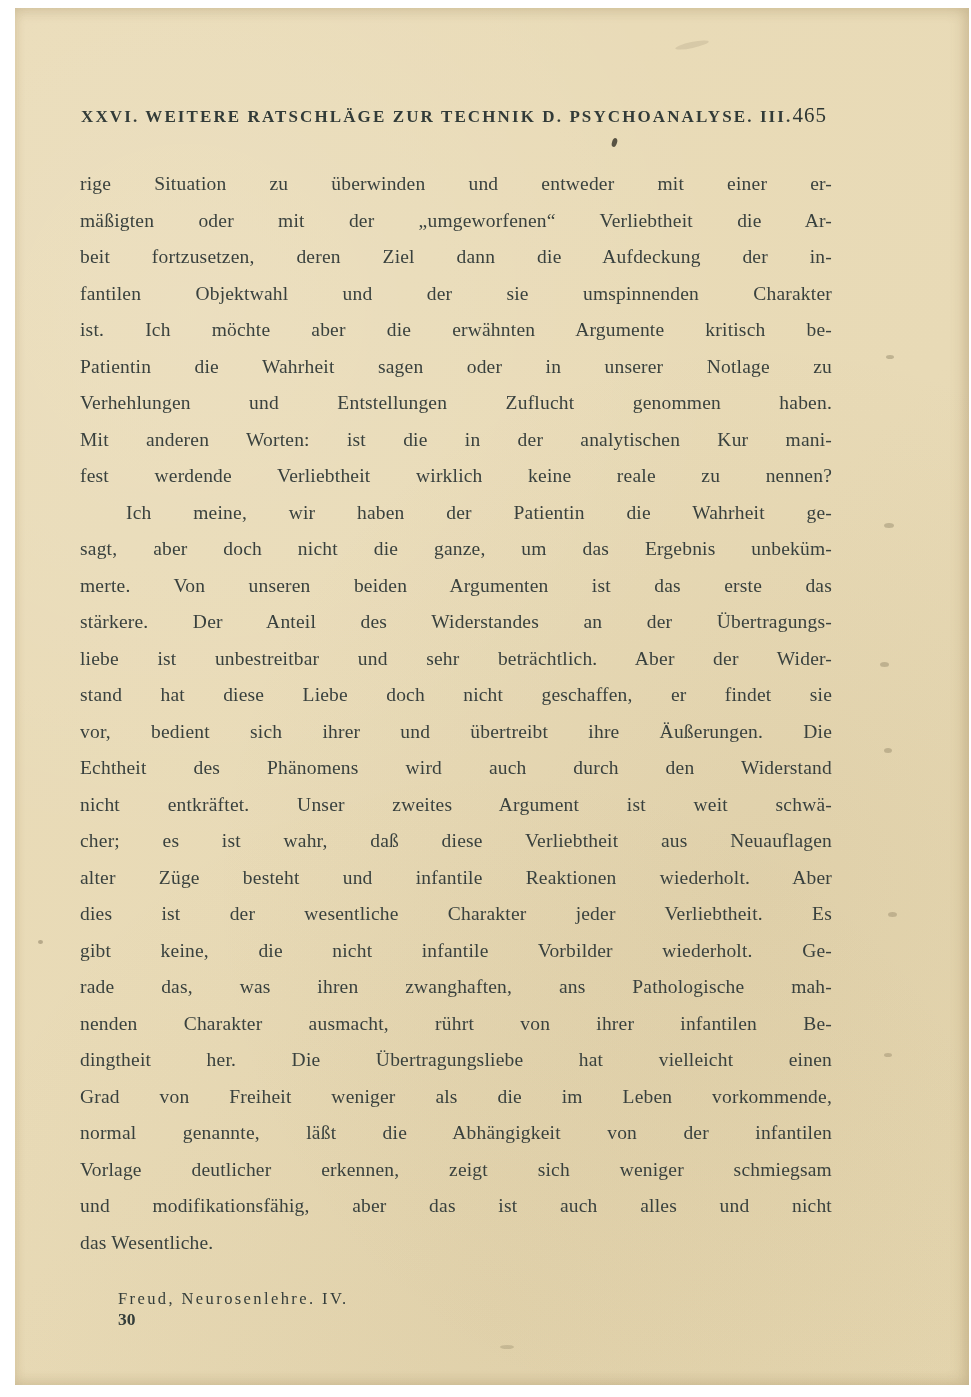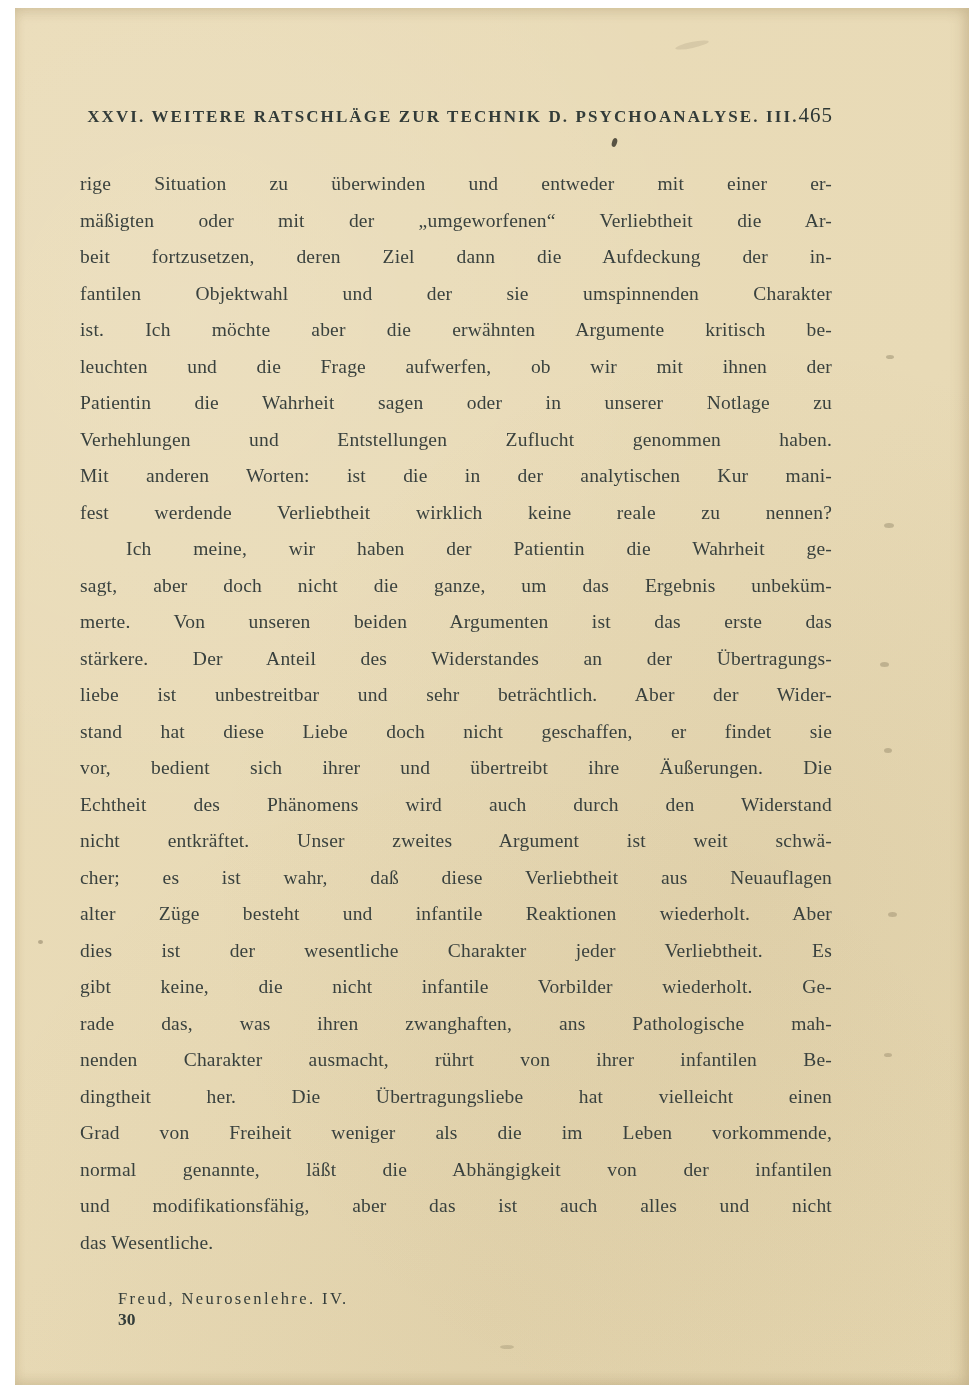--- a/index.html
+++ b/index.html
@@ -31,21 +31,21 @@
       inset 0 -5px 12px rgba(120, 95, 50, 0.08);
     color: #39403d;
   }
 
   .header {
     position: absolute;
     left: 60px;
     right: 136px;
     top: 95px;
     display: flex;
-    justify-content: flex-end;
+    justify-content: center;
     align-items: baseline;
   }
   .running-title {
     font-size: 17px;
     font-weight: 700;
     letter-spacing: 2.1px;
     color: #323b38;
     white-space: nowrap;
   }
   .page-number {
@@ -113,21 +113,20 @@
       <span class="running-title">XXVI. WEITERE RATSCHLÄGE ZUR TECHNIK D. PSYCHOANALYSE. III.</span>
       <span class="page-number">465</span>
     </div>
 
     <div class="body-text">
       <div class="line">rige Situation zu überwinden und entweder mit einer er-</div>
       <div class="line">mäßigten oder mit der „umgeworfenen“ Verliebtheit die Ar-</div>
       <div class="line">beit fortzusetzen, deren Ziel dann die Aufdeckung der in-</div>
       <div class="line">fantilen Objektwahl und der sie umspinnenden Charakter</div>
       <div class="line">ist. Ich möchte aber die erwähnten Argumente kritisch be-</div>
-      <div class="line">leuchten und die Frage aufwerfen, ob wir mit ihnen der</div>
       <div class="line">Patientin die Wahrheit sagen oder in unserer Notlage zu</div>
       <div class="line">Verhehlungen und Entstellungen Zuflucht genommen haben.</div>
       <div class="line">Mit anderen Worten: ist die in der analytischen Kur mani-</div>
       <div class="line">fest werdende Verliebtheit wirklich keine reale zu nennen?</div>
       <div class="line indent">Ich meine, wir haben der Patientin die Wahrheit ge-</div>
       <div class="line">sagt, aber doch nicht die ganze, um das Ergebnis unbeküm-</div>
       <div class="line">merte. Von unseren beiden Argumenten ist das erste das</div>
       <div class="line">stärkere. Der Anteil des Widerstandes an der Übertragungs-</div>
       <div class="line">liebe ist unbestreitbar und sehr beträchtlich. Aber der Wider-</div>
       <div class="line">stand hat diese Liebe doch nicht geschaffen, er findet sie</div>
@@ -136,20 +135,21 @@
       <div class="line">nicht entkräftet. Unser zweites Argument ist weit schwä-</div>
       <div class="line">cher; es ist wahr, daß diese Verliebtheit aus Neuauflagen</div>
       <div class="line">alter Züge besteht und infantile Reaktionen wiederholt. Aber</div>
       <div class="line">dies ist der wesentliche Charakter jeder Verliebtheit. Es</div>
       <div class="line">gibt keine, die nicht infantile Vorbilder wiederholt. Ge-</div>
       <div class="line">rade das, was ihren zwanghaften, ans Pathologische mah-</div>
       <div class="line">nenden Charakter ausmacht, rührt von ihrer infantilen Be-</div>
       <div class="line">dingtheit her. Die Übertragungsliebe hat vielleicht einen</div>
       <div class="line">Grad von Freiheit weniger als die im Leben vorkommende,</div>
       <div class="line">normal genannte, läßt die Abhängigkeit von der infantilen</div>
+      <div class="line">Vorlage deutlicher erkennen, zeigt sich weniger schmiegsam</div>
       <div class="line">und modifikationsfähig, aber das ist auch alles und nicht</div>
       <div class="line short">das Wesentliche.</div>
     </div>
 
     <div class="footer">
       <span class="footer-left">Freud, Neurosenlehre. IV.</span>
       <span class="footer-right">30</span>
     </div>
 
     <div class="speck" style="left:597px; top:130px; width:5px; height:9px; opacity:0.85; transform:rotate(18deg); background:#3e3b2f;"></div>

